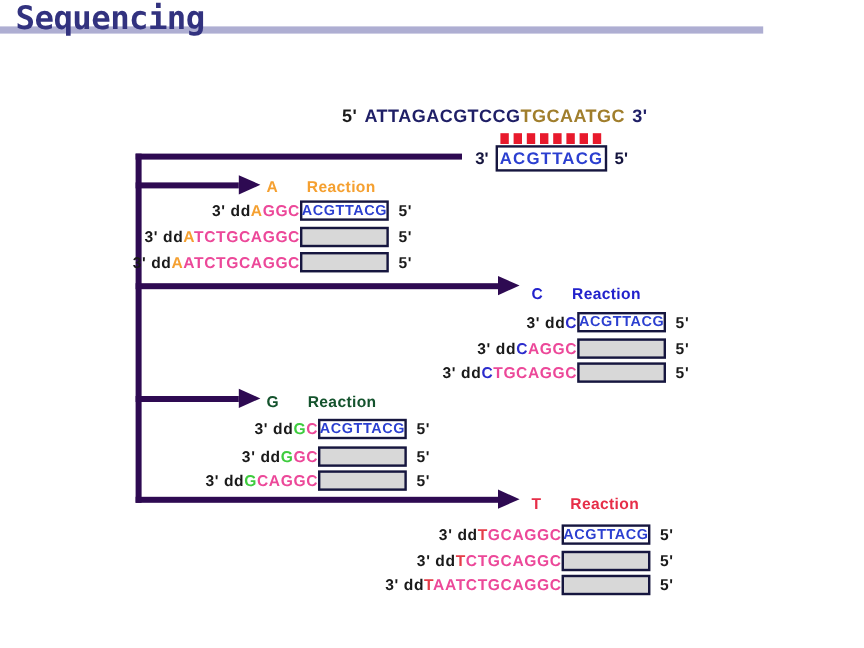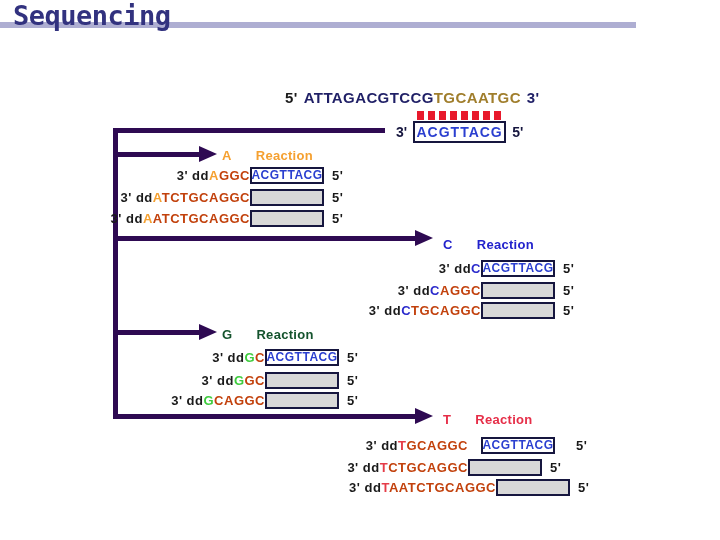--- a/index.html
+++ b/index.html
@@ -33,21 +33,21 @@
          border-bottom:8px solid transparent;border-left:18px solid #2E0A52;}
   
   .rlabel{position:absolute;font-size:13px;font-weight:bold;white-space:nowrap;letter-spacing:0.3px;}
   .rlabel .word{margin-left:24px;}
   .lab-A{color:#F5A030;}.lab-C{color:#2222CC;}.lab-G{color:#14532d;}.lab-T{color:#E62E48;}
   
   .seqrow{position:absolute;left:0;display:flex;align-items:center;height:17px;line-height:17px;
           font-size:13px;font-weight:bold;letter-spacing:0.5px;white-space:pre;color:#1A1A1A;}
   .seqtext{display:inline-block;text-align:right;flex:none;}
   .base-A{color:#F5A030;}.base-C{color:#2B2BCC;}.base-G{color:#3ECC3E;}.base-T{color:#E53C48;}
-  .pur{color:#c2410c;}
+  .pur{color:#ec4899;}
   .rowbox{box-sizing:border-box;width:74px;height:17px;border:2px solid #16163F;
           display:flex;align-items:center;justify-content:center;flex:none;}
   .rowbox.primer{background:#ffffff;}
   .rowbox.empty{background:#D8D8D8;}
   .rowbox .pseq{color:#2B3FD0;font-size:12px;font-weight:bold;letter-spacing:0.5px;}
   .five{margin-left:8px;color:#1A1A1A;}
 </style>
 </head>
 <body>
 
@@ -137,29 +137,29 @@
   <div class="seqrow" style="top:392px;">
     <span class="seqtext" style="width:265px;"><span>3' dd</span><span class="base-G">G</span><span class="pur">CAGGC</span></span>
     <span class="rowbox empty"></span>
     <span class="five">5'</span>
   </div>
 
   <div class="aline" style="left:113px;top:414px;width:302px;"></div>
   <div class="ahead" style="left:415px;top:408px;"></div>
   <div class="rlabel lab-T" style="left:443px;top:412px;"><span>T</span><span class="word">Reaction</span></div>
 
-  <div class="seqrow" style="top:437px;gap:13px;">
+  <div class="seqrow" style="top:437px;">
     <span class="seqtext" style="width:468px;"><span>3' dd</span><span class="base-T">T</span><span class="pur">GCAGGC</span></span>
     <span class="rowbox primer"><span class="pseq">ACGTTACG</span></span>
     <span class="five">5'</span>
   </div>
   <div class="seqrow" style="top:459px;">
     <span class="seqtext" style="width:468px;"><span>3' dd</span><span class="base-T">T</span><span class="pur">CTGCAGGC</span></span>
     <span class="rowbox empty"></span>
     <span class="five">5'</span>
   </div>
-  <div class="seqrow" style="top:479px;padding-left:28px;">
+  <div class="seqrow" style="top:479px;">
     <span class="seqtext" style="width:468px;"><span>3' dd</span><span class="base-T">T</span><span class="pur">AATCTGCAGGC</span></span>
     <span class="rowbox empty"></span>
     <span class="five">5'</span>
   </div>
 
 </div>
 
 </body></html>

